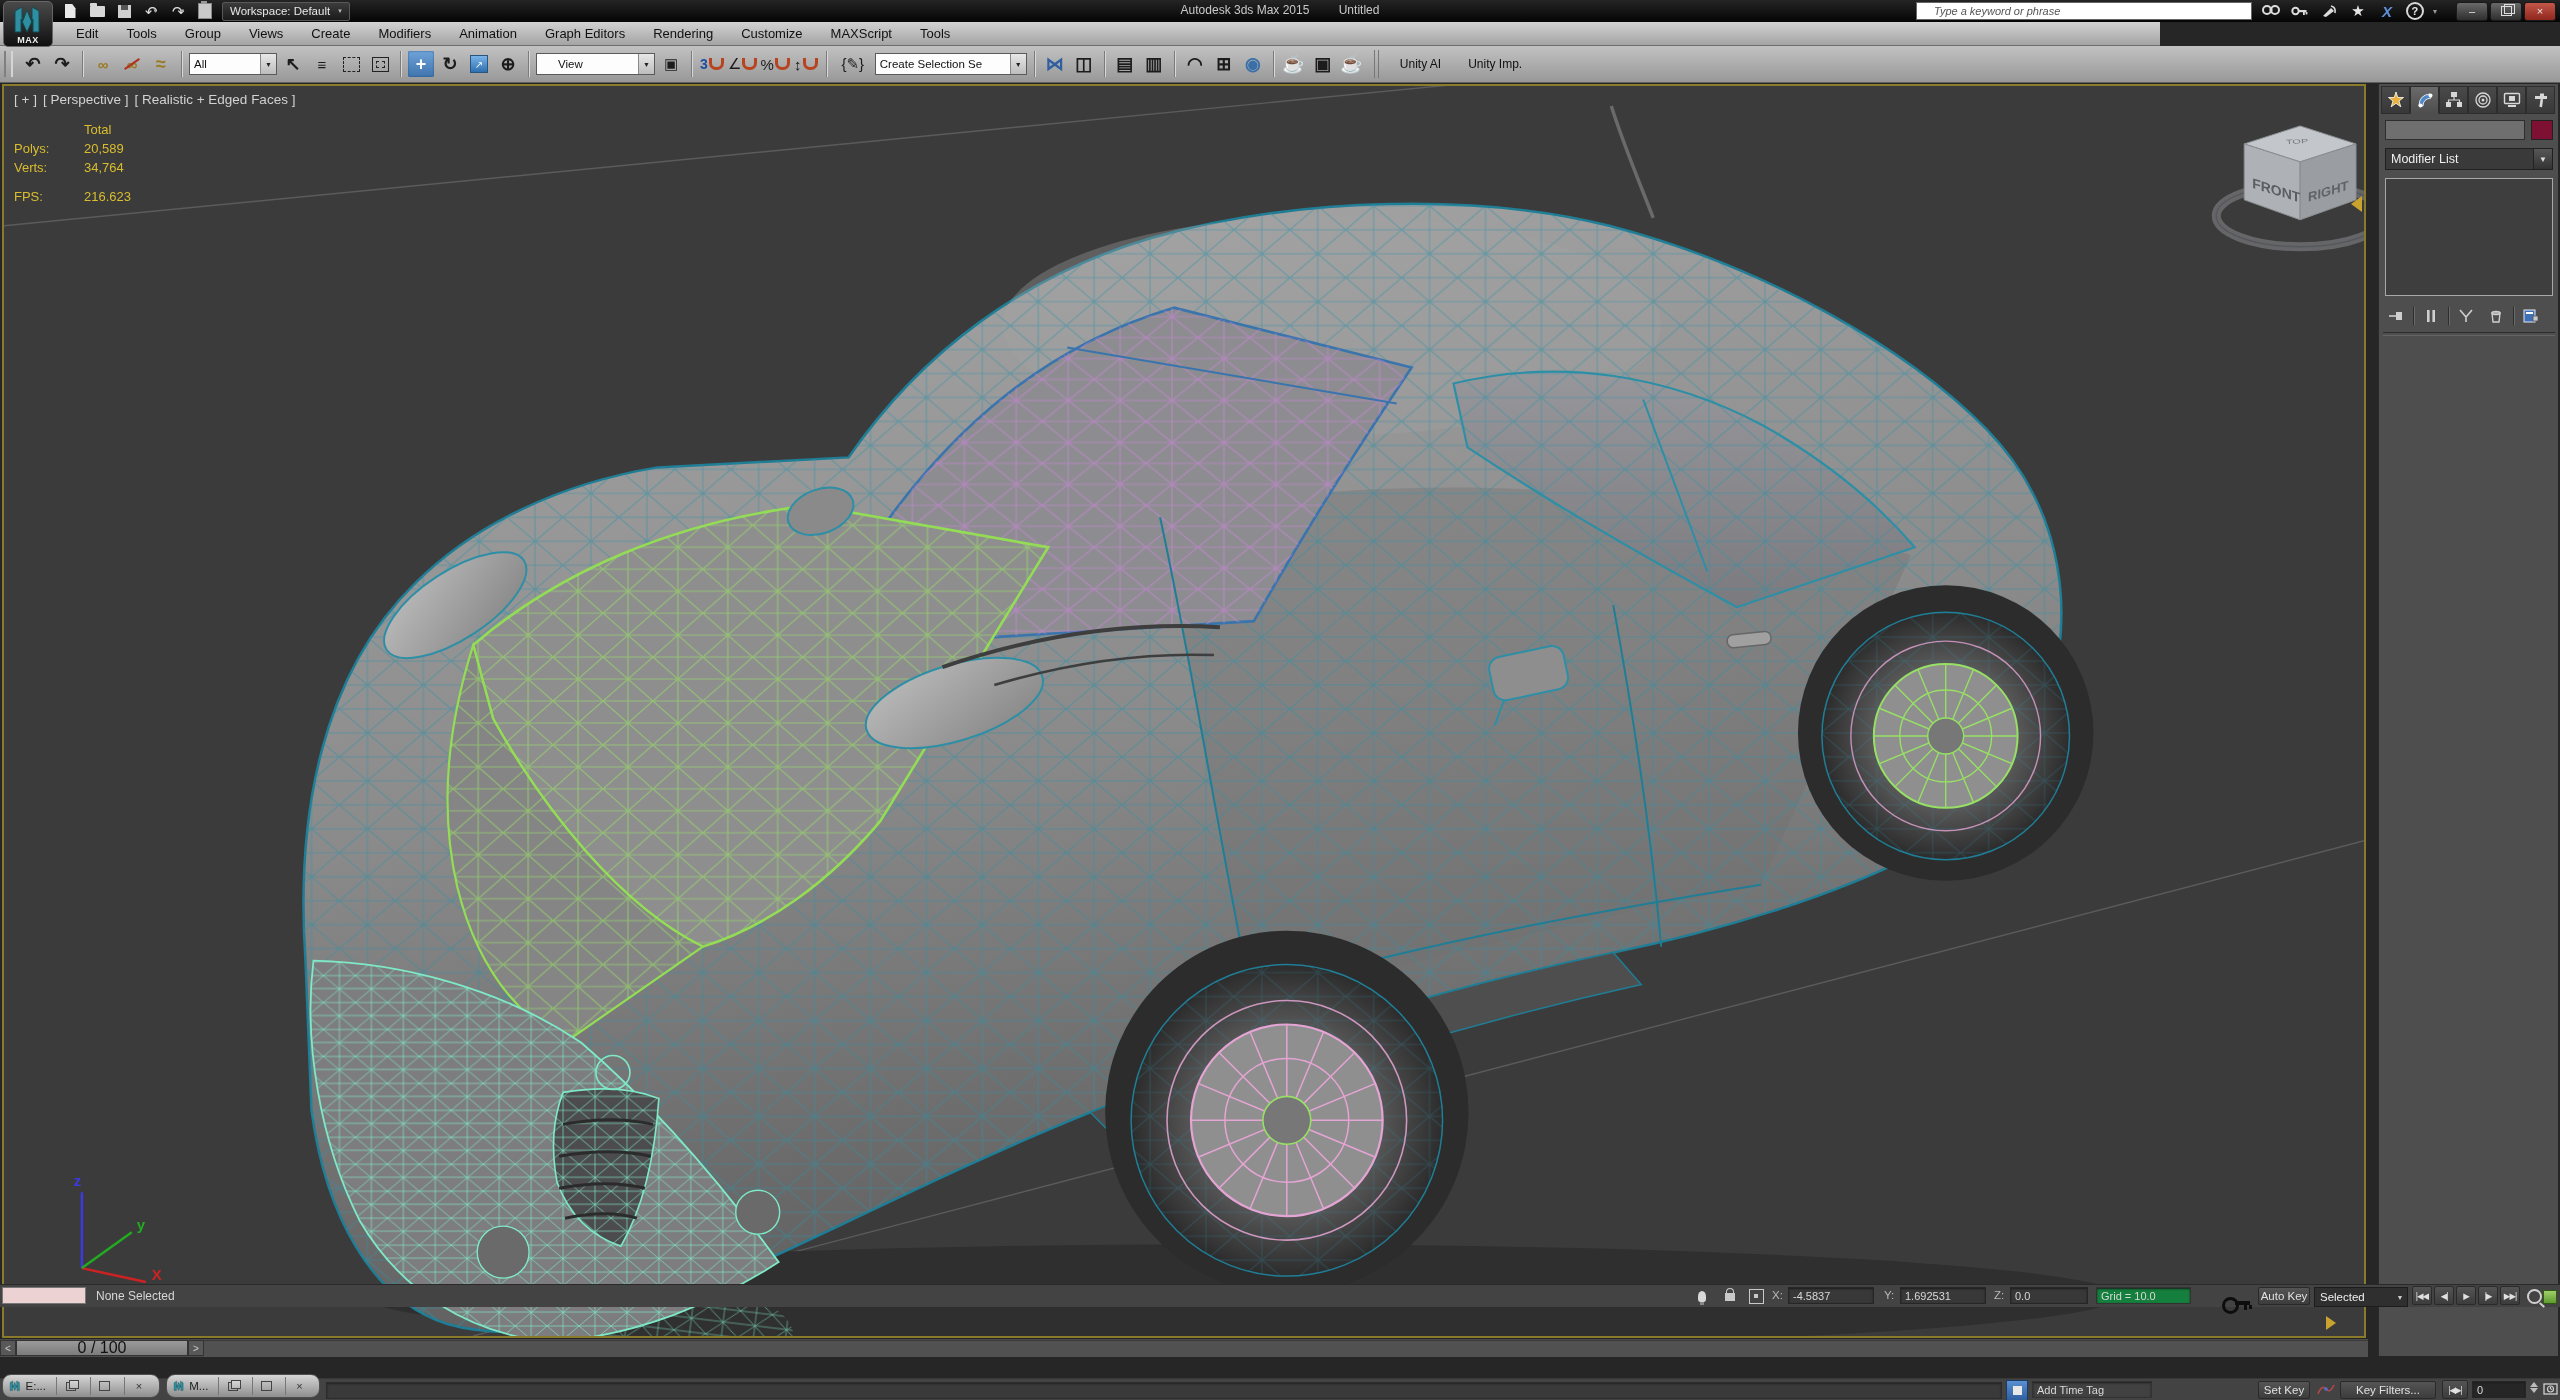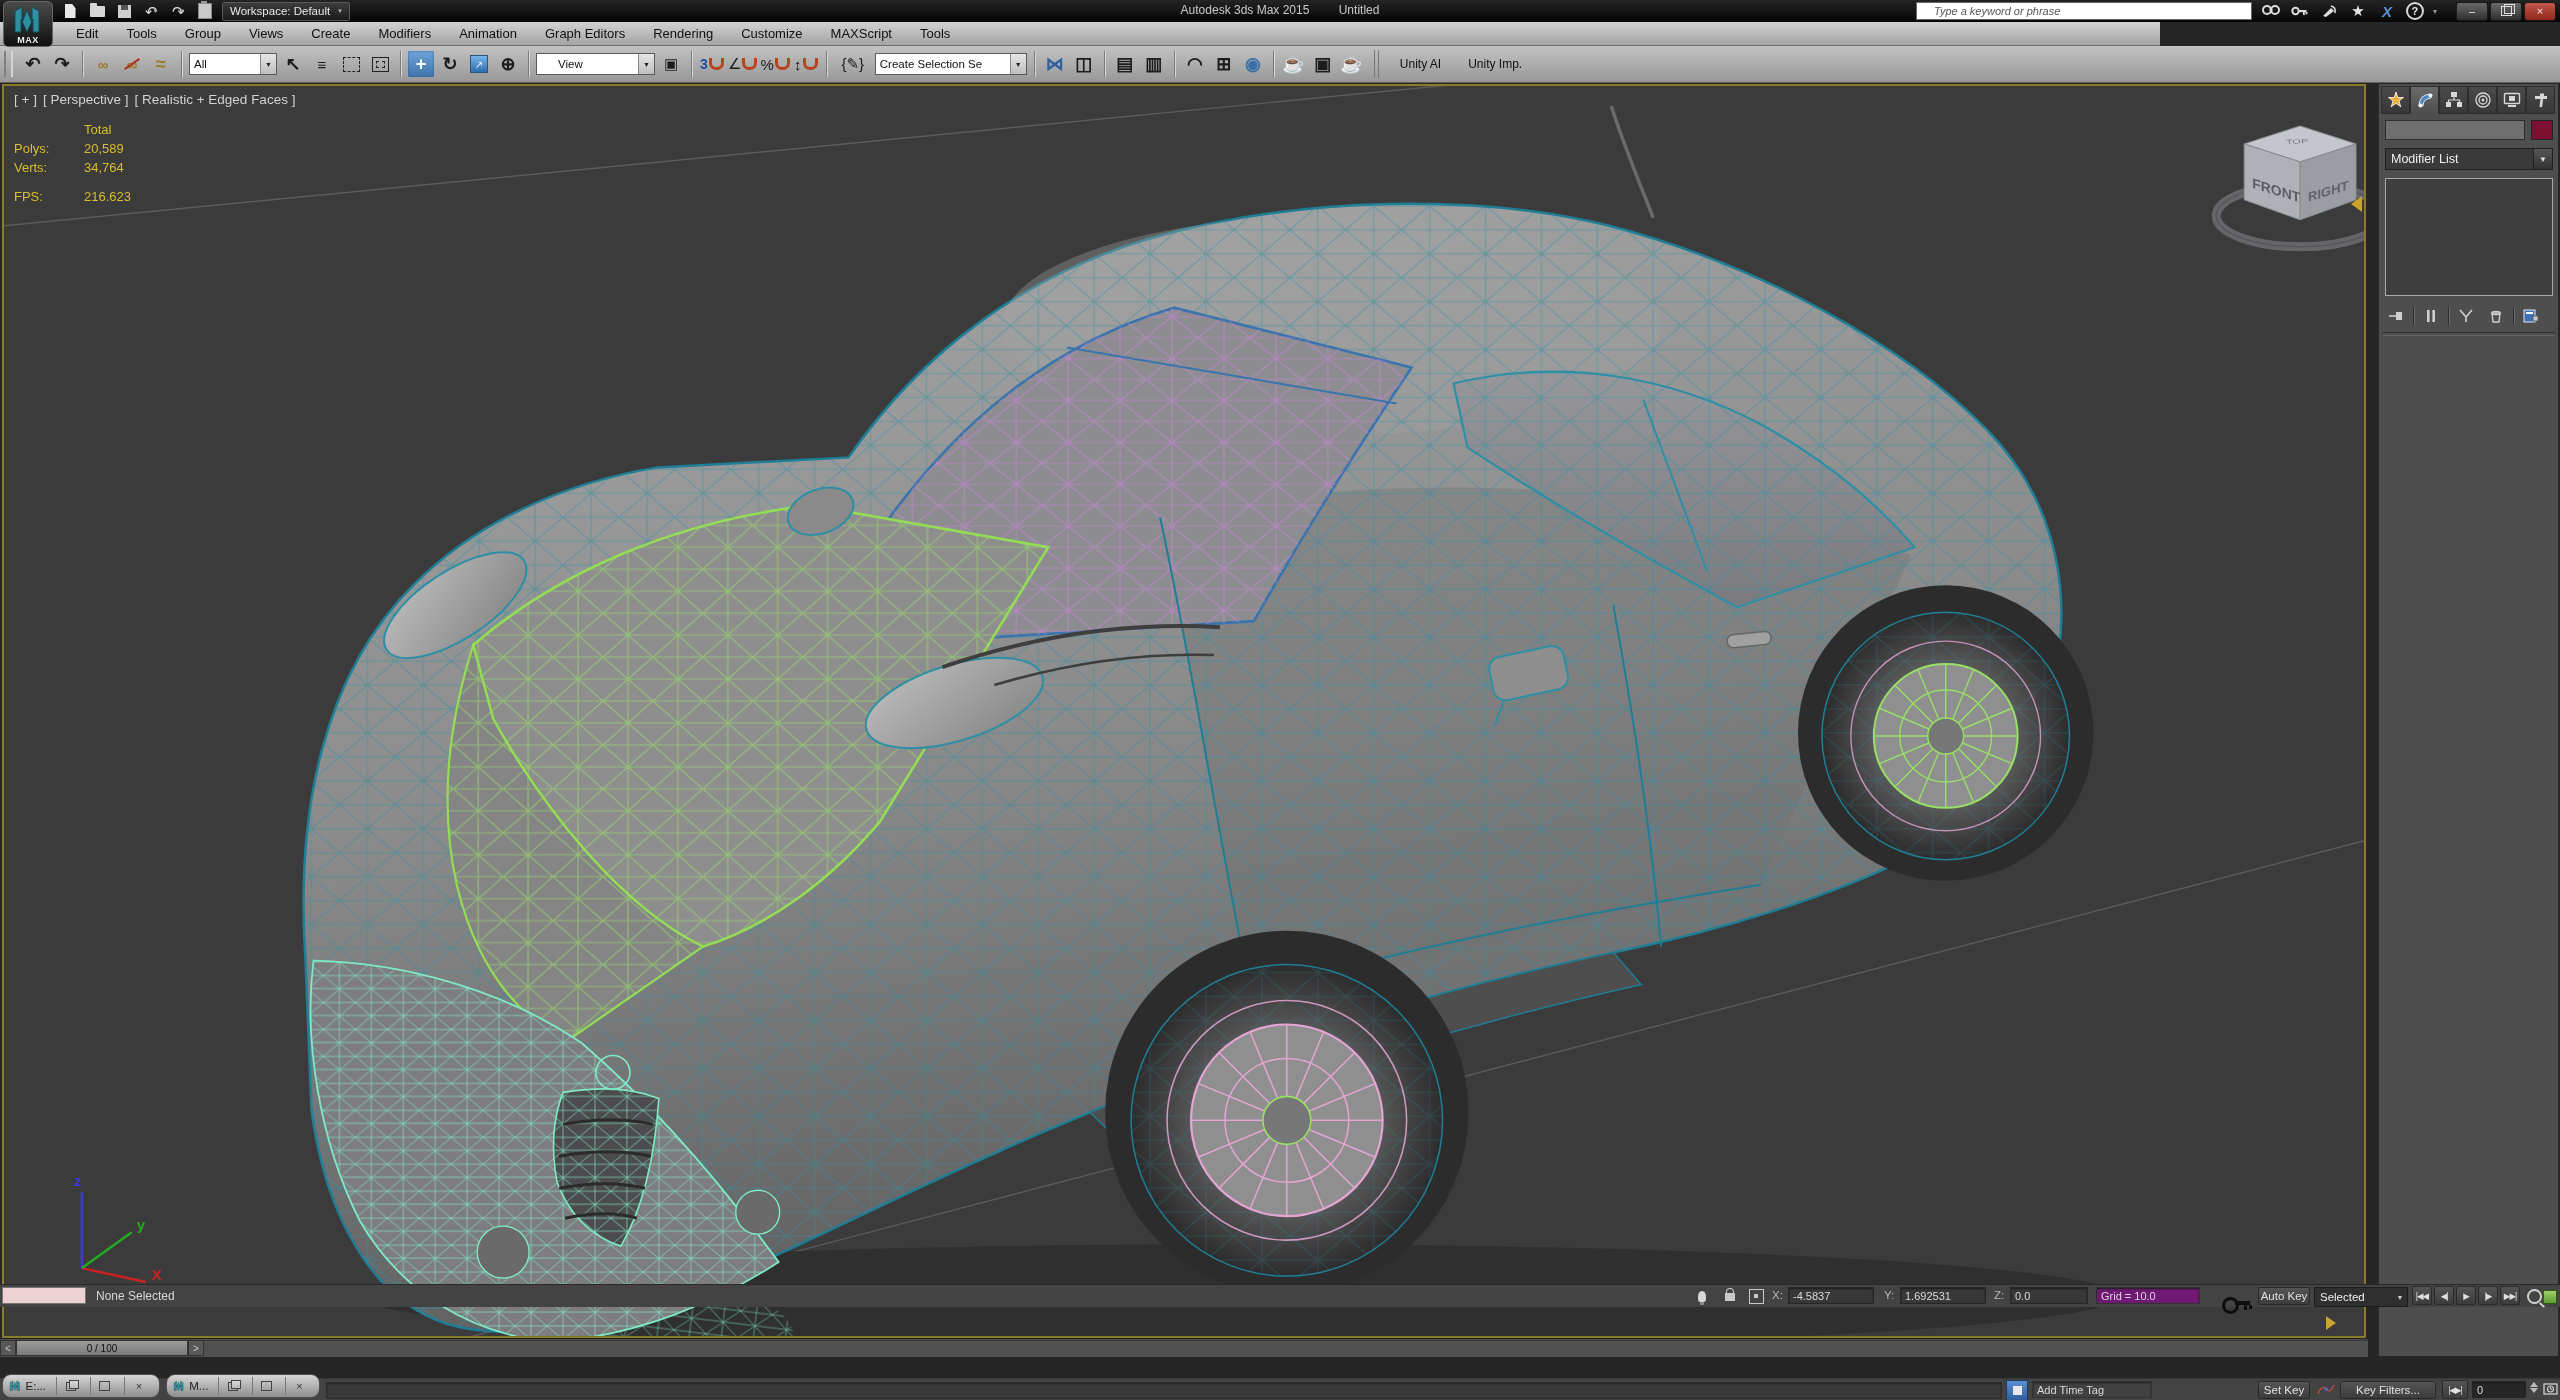--- a/index.html
+++ b/index.html
@@ -102,21 +102,21 @@
   .stacktools{left:4px;top:220px;width:172px;height:24px;display:flex;align-items:center;gap:4px;}
   .stkbtn{width:26px;height:20px;display:flex;align-items:center;justify-content:center;cursor:pointer;border-radius:2px;}
   .stksep{width:1px;height:18px;background:#2e2e2e;box-shadow:1px 0 0 #6a6a6a;}
   .pdivider{left:4px;top:248px;width:172px;height:2px;border-top:1px solid #2c2c2c;border-bottom:1px solid #646464;}
   
   .timerow{left:0;top:1338px;width:2368px;height:18px;background:#4c4c4c;border-top:1px solid #222;
            display:flex;align-items:center;}
   .ts-arrow{width:16px;height:16px;background:#585858;border:1px solid #333;color:#ccc;font-size:10px;
             display:flex;align-items:center;justify-content:center;cursor:pointer;box-sizing:border-box;}
   .ts-handle{width:172px;height:16px;background:linear-gradient(#9a9a9a,#7c7c7c);border:1px solid #333;box-sizing:border-box;
-             color:#101010;font-size:10px;display:flex;align-items:center;justify-content:center;cursor:grab;}
+             color:#101010;font-size:16px;display:flex;align-items:center;justify-content:center;cursor:grab;}
   .ts-track{flex:1;height:16px;background:#515151;border-top:1px solid #3a3a3a;cursor:pointer;}
   .statusrow1{left:0;top:1284px;width:2560px;height:22px;background:#434343;border-top:1px solid #2a2a2a;}
   .statusrow2{left:0;top:1378px;width:2560px;height:22px;background:#434343;border-top:1px solid #383838;}
   .listener{left:2px;top:2px;width:84px;height:17px;background:#ecd2d2;border:1px solid #777;box-sizing:border-box;cursor:text;}
   .prompt{left:96px;top:4px;font-size:12px;color:#d6d6d6;}
   .sfield{background:#383838;border:1px solid #262626;box-shadow:inset 0 1px 2px #1d1d1d;box-sizing:border-box;
           color:#d8d8d8;font-size:11px;display:flex;align-items:center;padding:0 4px;height:17px;}
   .slabel{font-size:11.5px;color:#b9b9b9;}
   .sbtn{background:linear-gradient(#545454,#3c3c3c);border:1px solid #2a2a2a;border-radius:2px;color:#e0e0e0;
         font-size:11.5px;display:flex;align-items:center;justify-content:center;cursor:pointer;box-sizing:border-box;}
@@ -713,21 +713,21 @@
         <span>-4.5837</span>
       </div>
     <span class="abs slabel" style="left:1884px;top:4px;">Y:</span>
     <div class="abs sfield" style="left:1900px;top:2px;width:86px;">
         <span>1.692531</span>
       </div>
     <span class="abs slabel" style="left:1994px;top:4px;">Z:</span>
     <div class="abs sfield" style="left:2010px;top:2px;width:78px;">
         <span>0.0</span>
       </div>
-    <div class="abs sfield" style="left:2096px;top:2px;width:104px;background:#701a75;border-color:#333;">
+    <div class="abs sfield" style="left:2096px;top:2px;width:95px;background:#15803d;border-color:#333;">
         <span>Grid = 10.0</span>
       </div>
 
     <div class="abs keyicon" style="left:2222px;top:6px;">
         <span class="ring"></span>
         <span class="shaft"></span>
         <span class="t1"></span>
         <span class="t2"></span>
       </div>
     <div class="abs sbtn" style="left:2258px;top:2px;width:52px;height:18px;">

